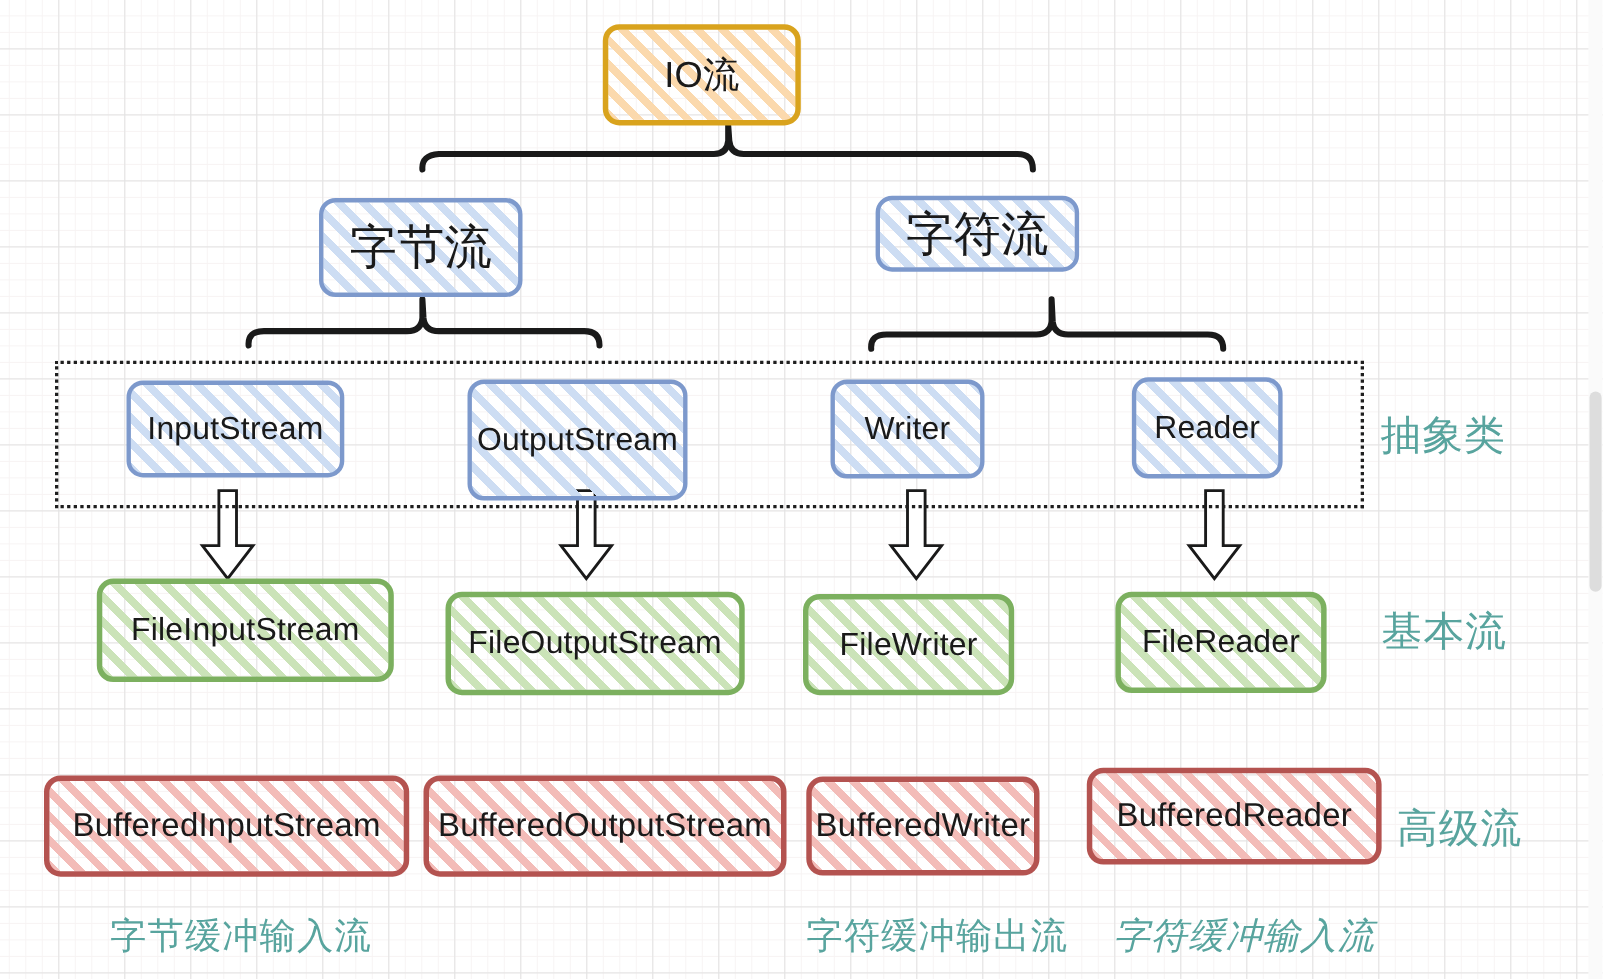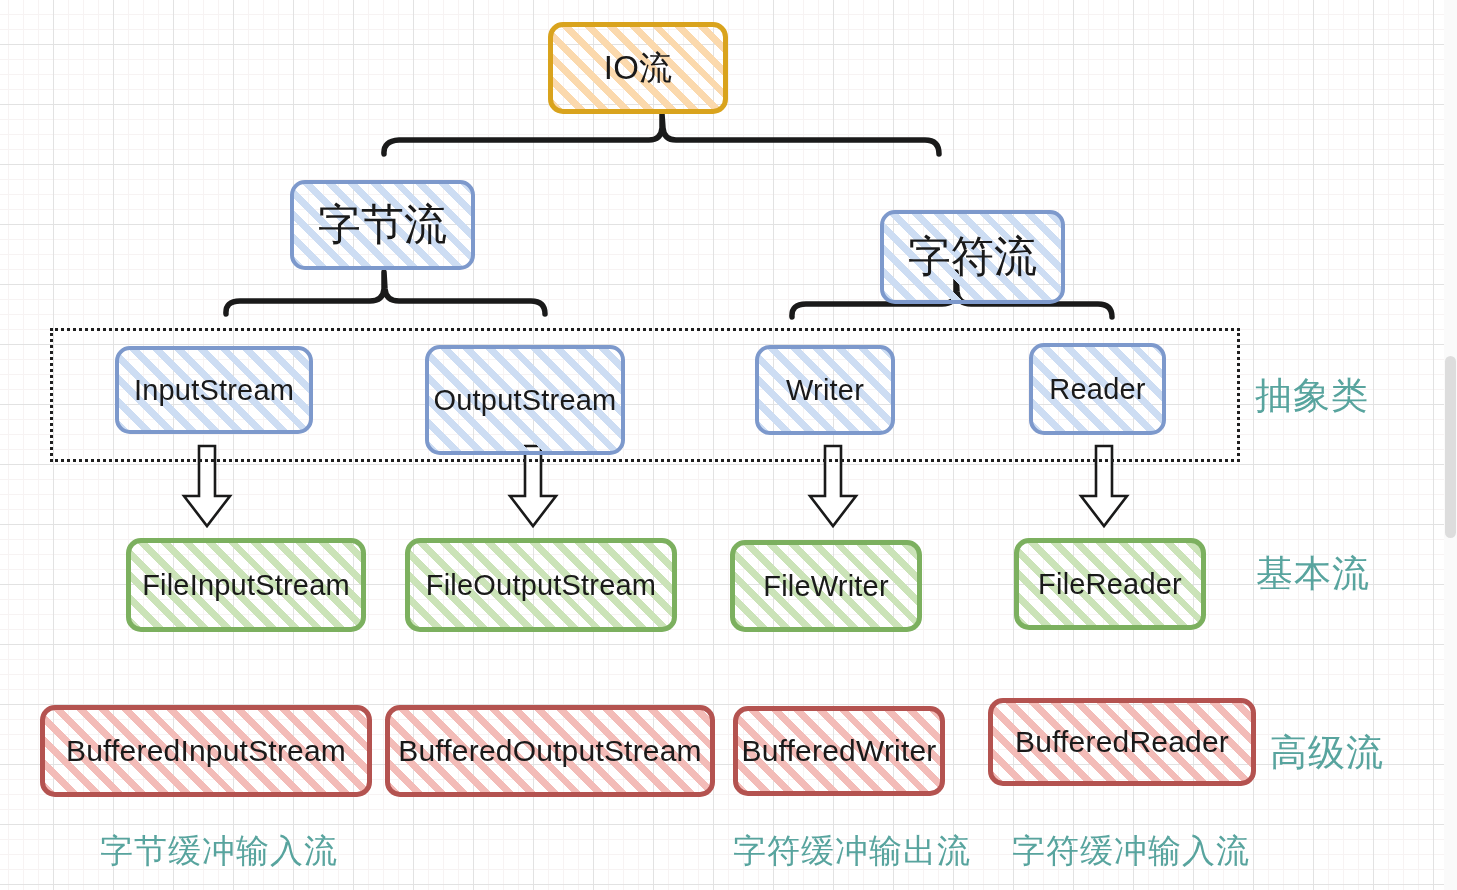--- a/index.html
+++ b/index.html
@@ -103,39 +103,39 @@
 
   <div class="dotted-group"></div>
 
   <div class="node node-orange" style="left:548px; top:22px; width:180px; height:92px;">
     <span>IO流</span>
   </div>
 
   <div class="node node-blue cn" style="left:290px; top:180px; width:185px; height:90px;">
     <span>字节流</span>
   </div>
-  <div class="node node-blue cn" style="left:880px; top:178px; width:185px; height:94px;margin-top:32px;">
+  <div class="node node-blue cn" style="left:796px; top:178px; width:185px; height:69px;">
     <span>字符流</span>
   </div>
 
   <div class="node node-blue en" style="left:115px; top:346px; width:198px; height:88px;">
     <span>InputStream</span>
   </div>
   <div class="node node-blue en" style="left:425px; top:345px; width:200px; height:110px;">
     <span>OutputStream</span>
   </div>
   <div class="node node-blue en" style="left:1029px; top:343px; width:137px; height:92px;">
     <span>Reader</span>
   </div>
   <div class="node node-blue en" style="left:755px; top:345px; width:140px; height:90px;">
     <span>Writer</span>
   </div>
   <div class="side-label" style="left:1255px; top:371px;">抽象类</div>
 
-  <div class="node node-green" style="left:88px; top:538px; width:240px; height:94px;margin-left:38px;">
+  <div class="node node-green" style="left:88px; top:526px; width:270px; height:94px;">
     <span>FileInputStream</span>
   </div>
   <div class="node node-green" style="left:405px; top:538px; width:272px; height:94px;">
     <span>FileOutputStream</span>
   </div>
   <div class="node node-green" style="left:730px; top:540px; width:192px; height:92px;justify-content:center;">
     <span>FileWriter</span>
   </div>
   <div class="node node-green" style="left:1014px; top:538px; width:192px; height:92px;">
     <span>FileReader</span>
@@ -151,19 +151,19 @@
   <div class="node node-red" style="left:733px; top:706px; width:212px; height:90px;">
     <span>BufferedWriter</span>
   </div>
   <div class="node node-red" style="left:988px; top:698px; width:268px; height:88px;">
     <span>BufferedReader</span>
   </div>
   <div class="side-label" style="left:1270px; top:728px;">高级流</div>
 
   <div class="caption" style="left:100px;">字节缓冲输入流</div>
   <div class="caption" style="left:733px;">字符缓冲输出流</div>
-  <div class="caption" style="left:1012px;">字符缓冲输入流</div>
+  <div class="caption" style="left:1012px;font-style:italic;">字符缓冲输入流</div>
 
   <div class="scrollbar-track">
     <div class="scrollbar-thumb"></div>
   </div>
 
 </div>
 
 </body></html>

